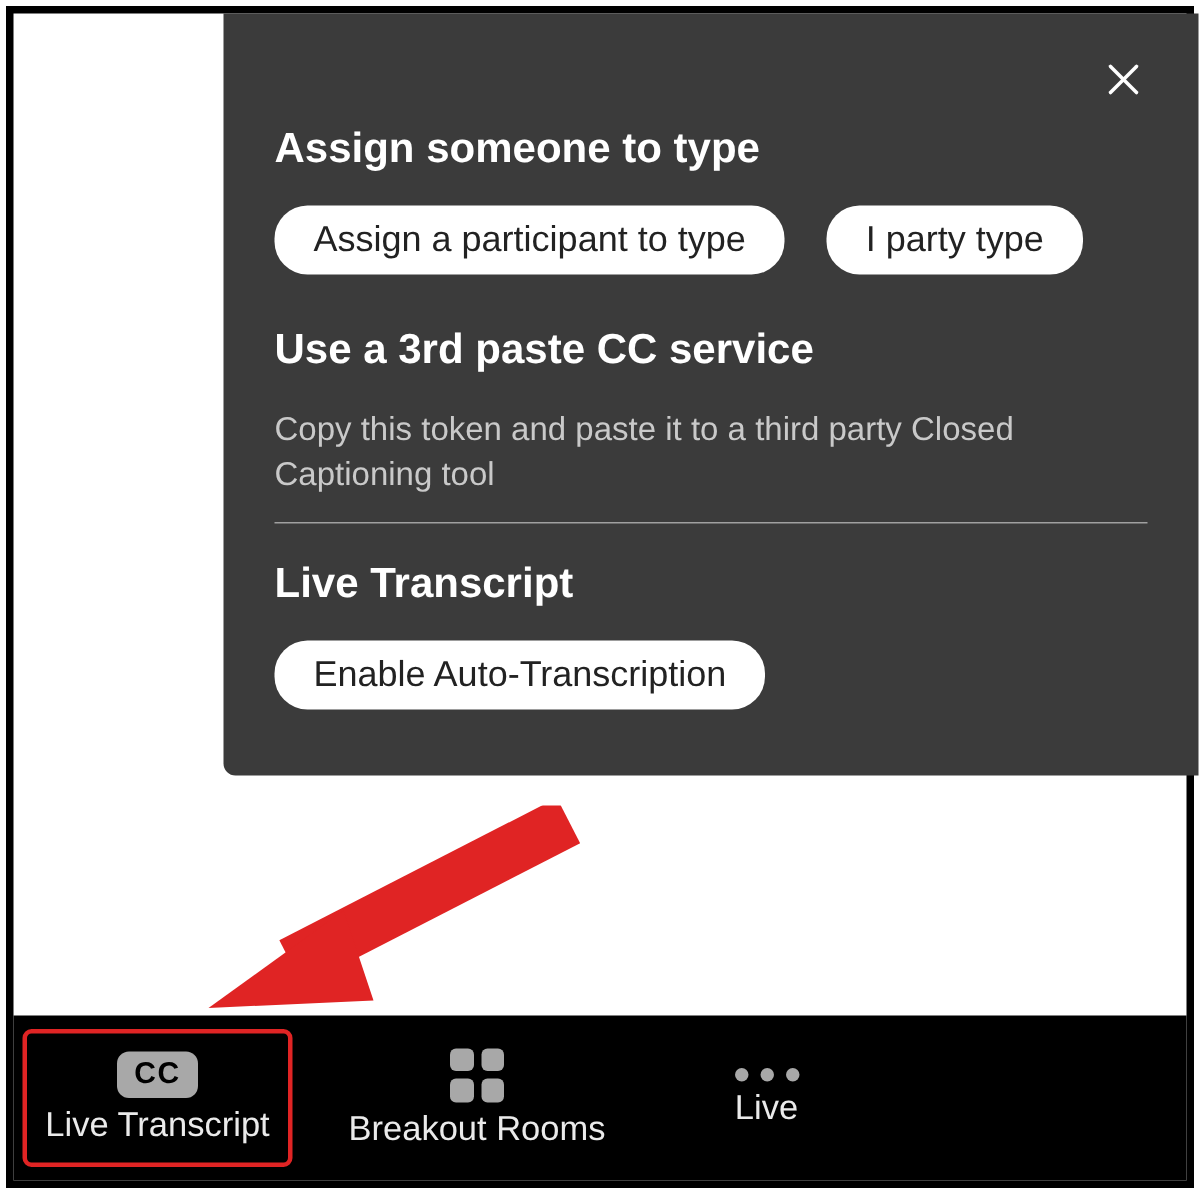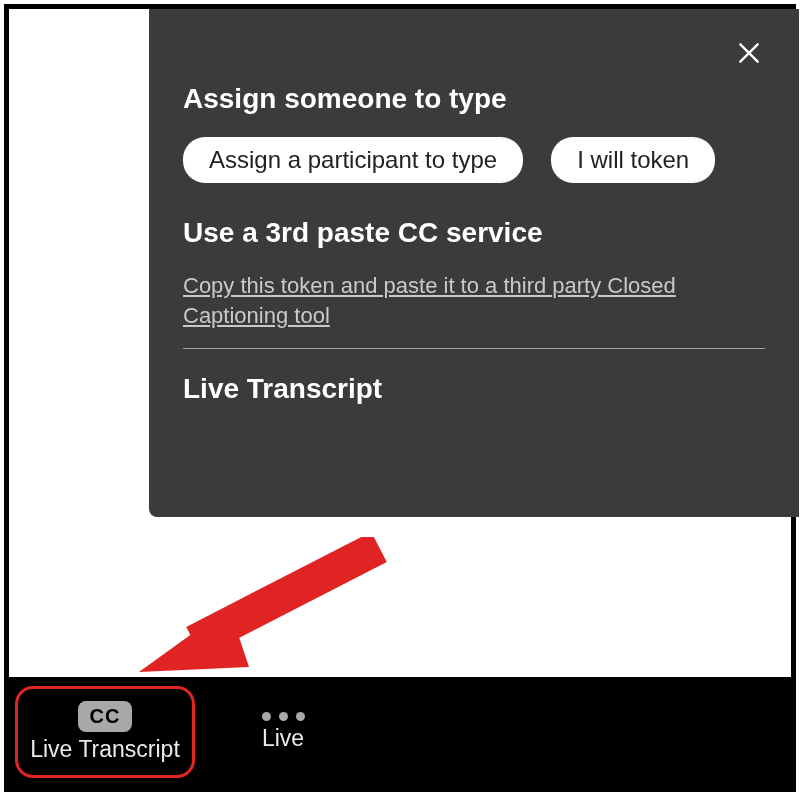--- a/index.html
+++ b/index.html
@@ -63,21 +63,20 @@
       font-size: 24px;
       cursor: pointer;
       white-space: nowrap;
     }
     .helper-text {
       color: #c9c9c9;
       font-size: 22px;
       line-height: 1.35;
       margin-top: 14px;
       margin-bottom: 10px;
-      text-decoration: underline;
     }
     .divider {
       border: none;
       border-top: 1px solid #a0a0a0;
       margin: 18px 0 24px 0;
     }
 
     .toolbar {
       position: absolute;
       left: 0;
@@ -94,21 +93,21 @@
       display: flex;
       flex-direction: column;
       align-items: center;
       justify-content: center;
       gap: 4px;
       color: #eaeaea;
       font-size: 23px;
       min-width: 180px;
       height: 92px;
       cursor: pointer;
-      border-radius: 18px;
+      border-radius: 6px;
     }
     .tool-item.highlight {
       border: 3px solid #e02424;
     }
     .cc-badge {
       background: #a8a8a8;
       color: #000;
       border-radius: 8px;
       font-weight: bold;
       font-size: 20px;
@@ -156,41 +155,53 @@
         <line x1="4" y1="4" x2="20" y2="20"></line>
         <line x1="20" y1="4" x2="4" y2="20"></line>
       </svg>
     </div>
 
     <div style="height:46px"></div>
 
     <div class="section-title">Assign someone to type</div>
     <div class="pill-row">
       <button class="pill-btn">Assign a participant to type</button>
-      <button class="pill-btn">I will token</button>
+      <button class="pill-btn">I party type</button>
     </div>
 
     <div class="section-title">Use a 3rd paste CC service</div>
     <div class="helper-text">Copy this token and paste it to a third party Closed Captioning tool</div>
 
     <hr class="divider">
 
     <div class="section-title">Live Transcript</div>
+    <div class="pill-row" style="margin-bottom:0;">
+      <button class="pill-btn">Enable Auto-Transcription</button>
+    </div>
   </div>
 
   <svg class="arrow" viewBox="0 0 260 150">
     <defs></defs>
     <path d="M 250 10 L 65 105" stroke="#e02424" stroke-width="34" stroke-linecap="butt" fill="none"></path>
     <polygon points="10,135 100,70 120,130" fill="#e02424"></polygon>
   </svg>
 
   <div class="toolbar">
     <div class="tool-item highlight">
       <div class="cc-badge">CC</div>
       <div>Live Transcript</div>
+    </div>
+    <div class="tool-item" style="min-width:210px;">
+      <div class="grid-icon">
+        <div></div>
+          <div></div>
+          <div></div>
+          <div></div>
+      </div>
+      <div>Breakout Rooms</div>
     </div>
     <div class="tool-item" style="min-width:140px;">
       <div class="dots-icon">
         <span></span>
           <span></span>
           <span></span>
       </div>
       <div>Live</div>
     </div>
   </div>

